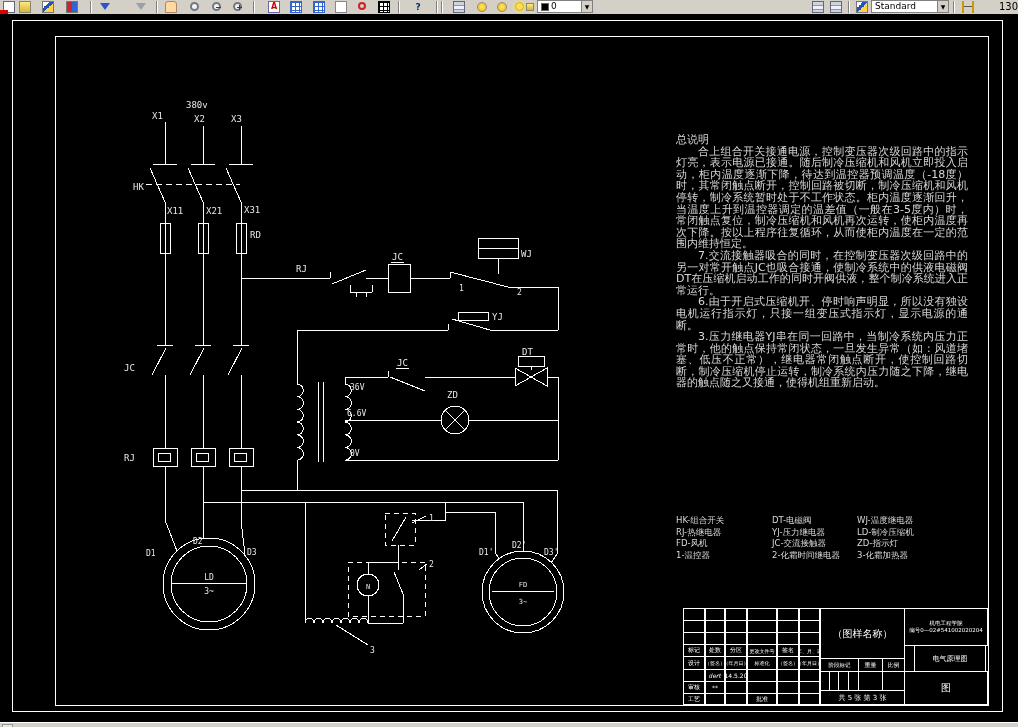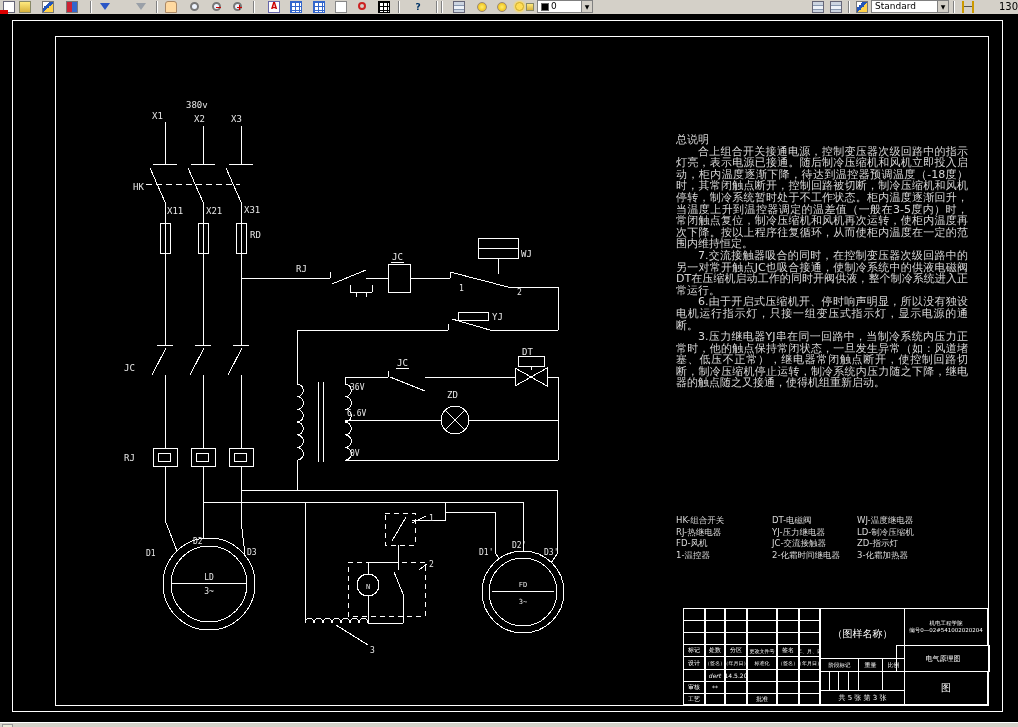--- a/index.html
+++ b/index.html
@@ -321,21 +321,21 @@
       <span class="tc" style="left:155px;top:63px;width:11px;height:20px"></span>
       <span class="tc" style="left:165px;top:63px;width:11px;height:20px"></span>
       <span class="tc" style="left:175px;top:63px;width:25px;height:20px"></span>
       <span class="tc" style="left:199px;top:63px;width:23px;height:20px"></span>
       <span class="tc f7" style="left:137px;top:82px;width:85px;height:15px">共 5 张  第 3 张</span>
 
       <span class="tc" style="left:221px;top:0;width:84px;height:38px;flex-direction:column">
         <span class="org2">机电工程学院</span>
         <span class="org2">编号0—02#541002020204</span>
       </span>
-      <span class="tc f7" style="left:213px;top:37px;width:94px;height:27px">电气原理图</span>
+      <span class="tc f7" style="left:231px;top:37px;width:72px;height:27px">电气原理图</span>
       <span class="tc f8" style="left:221px;top:63px;width:84px;height:34px">图</span>
     </div>
   </div>
 
   <div id="statusbar">
     <span class="chip"></span>
   </div>
 
 </div>
 

